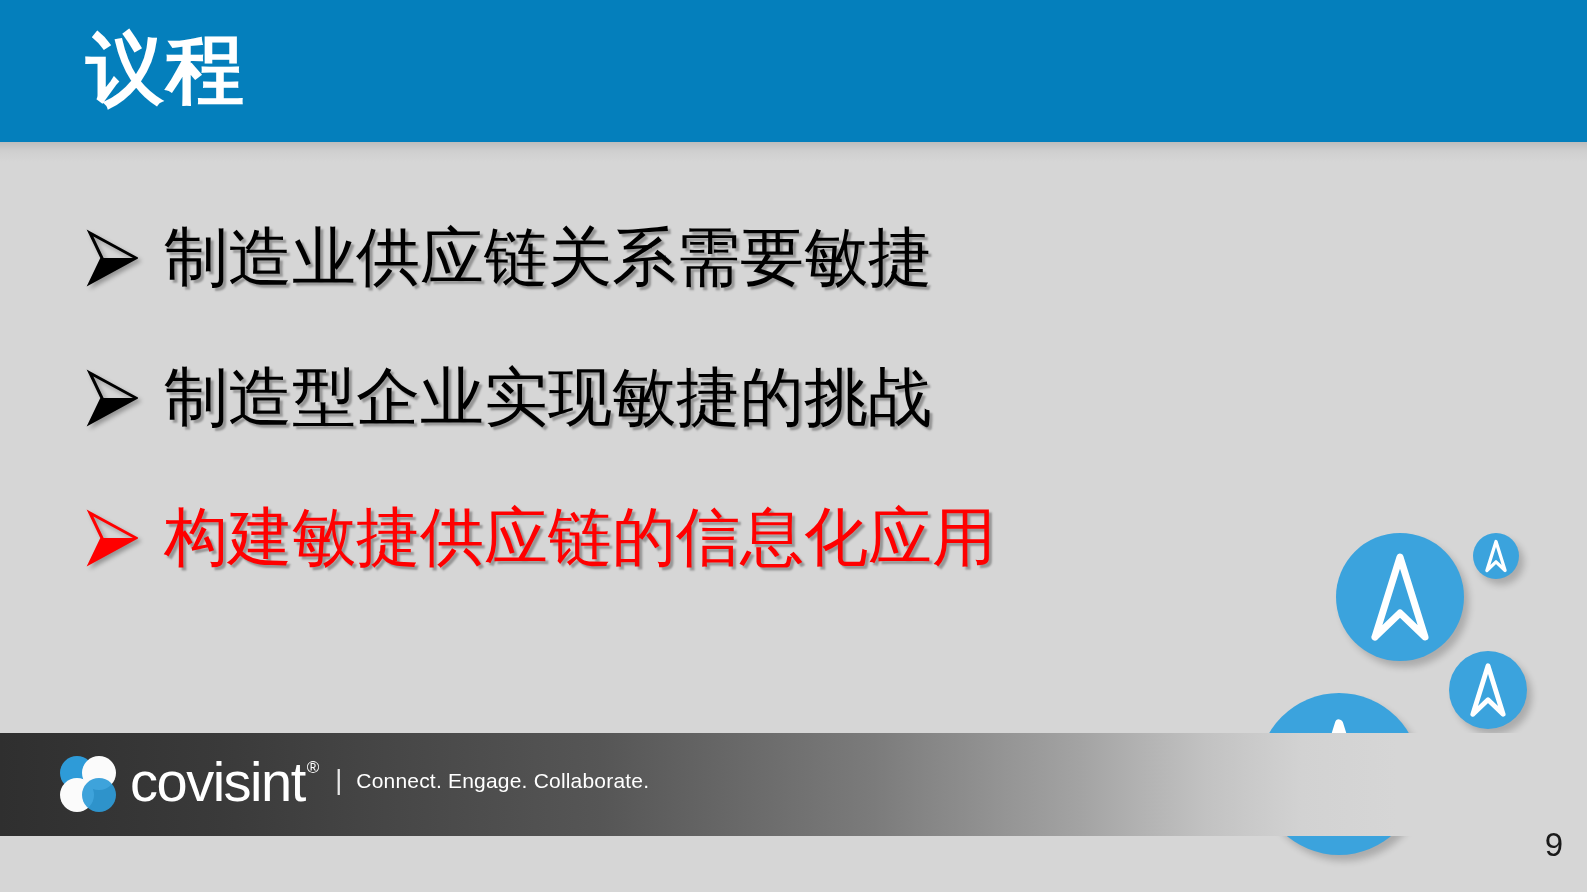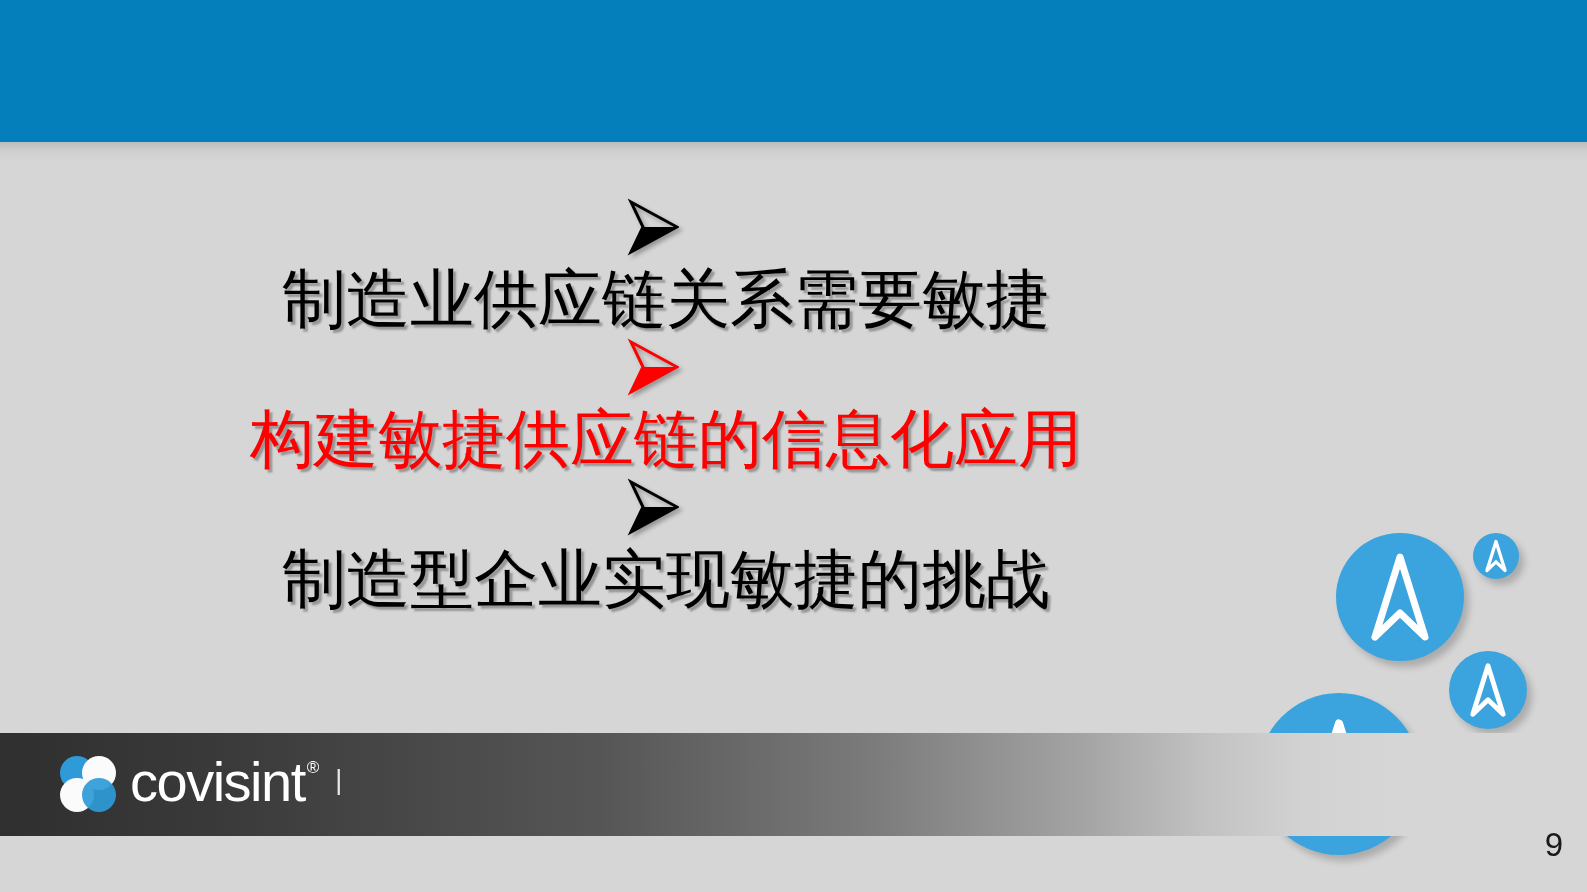--- a/index.html
+++ b/index.html
@@ -52,21 +52,20 @@
   .bullets {
     position: absolute;
     left: 86px;
     top: 188px;
     width: 1160px;
   }
   .bullet-row {
     display: flex;
     align-items: center;
     height: 140px;
-    flex-direction: column;
   }
   .bullet-marker {
     width: 78px;
     flex: 0 0 78px;
     display: flex;
     align-items: center;
     justify-content: flex-start;
   }
   .bullet-marker svg {
     display: block;
@@ -181,51 +180,52 @@
     color: #1a1a1a;
   }
 </style>
 </head>
 <body>
 
 <div class="slide">
 
   <div class="header-bar"></div>
   <div class="header-shadow"></div>
+  <div class="slide-title">议程</div>
 
   <div class="bullets">
 
     <div class="bullet-row">
       <span class="bullet-marker">
         <svg width="52" height="58" viewBox="0 0 52 58">
           <polygon points="4,4 50,29 4,54 16,29" fill="none" stroke="#000000" stroke-width="3"></polygon>
           <polygon points="4,54 16,29 50,29" fill="#000000"></polygon>
         </svg>
       </span>
       <span class="bullet-text dark">制造业供应链关系需要敏捷</span>
     </div>
 
     <div class="bullet-row">
       <span class="bullet-marker">
         <svg width="52" height="58" viewBox="0 0 52 58">
+          <polygon points="4,4 50,29 4,54 16,29" fill="none" stroke="#000000" stroke-width="3"></polygon>
+          <polygon points="4,54 16,29 50,29" fill="#000000"></polygon>
+        </svg>
+      </span>
+      <span class="bullet-text dark">制造型企业实现敏捷的挑战</span>
+    </div>
+
+    <div class="bullet-row">
+      <span class="bullet-marker">
+        <svg width="52" height="58" viewBox="0 0 52 58">
           <polygon points="4,4 50,29 4,54 16,29" fill="none" stroke="#ff0000" stroke-width="3"></polygon>
           <polygon points="4,54 16,29 50,29" fill="#ff0000"></polygon>
         </svg>
       </span>
       <span class="bullet-text red">构建敏捷供应链的信息化应用</span>
-    </div>
-
-    <div class="bullet-row">
-      <span class="bullet-marker">
-        <svg width="52" height="58" viewBox="0 0 52 58">
-          <polygon points="4,4 50,29 4,54 16,29" fill="none" stroke="#000000" stroke-width="3"></polygon>
-          <polygon points="4,54 16,29 50,29" fill="#000000"></polygon>
-        </svg>
-      </span>
-      <span class="bullet-text dark">制造型企业实现敏捷的挑战</span>
     </div>
 
   </div>
 
   <div class="deco-circle" style="left:1336px; top:533px; width:128px; height:128px;">
     <svg width="66" height="92" viewBox="0 0 66 92">
       <polyline points="8,86 33,6 58,86 33,62 8,86" fill="none" stroke="#ffffff" stroke-width="7" stroke-linejoin="round" stroke-linecap="round"></polyline>
     </svg>
   </div>
 
@@ -251,17 +251,18 @@
   <div class="footer-inner">
     <span class="logo-mark">
       <span class="c-tl"></span>
       <span class="c-tr"></span>
       <span class="c-bl"></span>
       <span class="c-br"></span>
     </span>
     <span class="logo-word">covisint</span>
     <span class="logo-reg">®</span>
     <span class="logo-divider">|</span>
+    <span class="logo-tagline">Connect. Engage. Collaborate.</span>
   </div>
 
   <div class="page-number">9</div>
 
 </div>
 
 </body></html>

